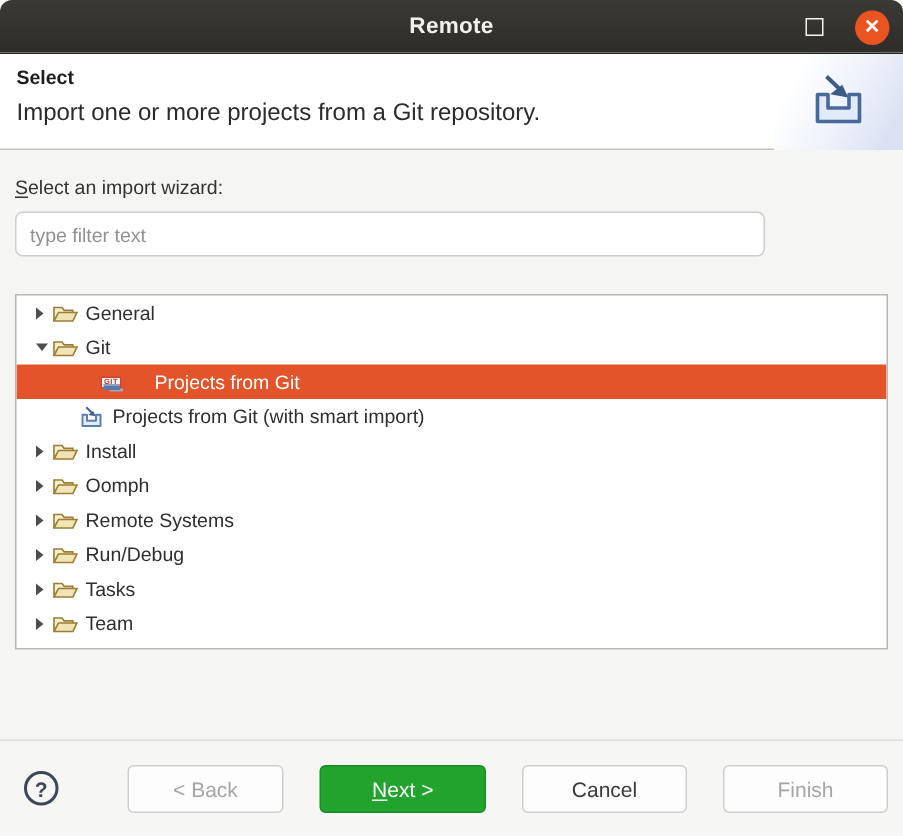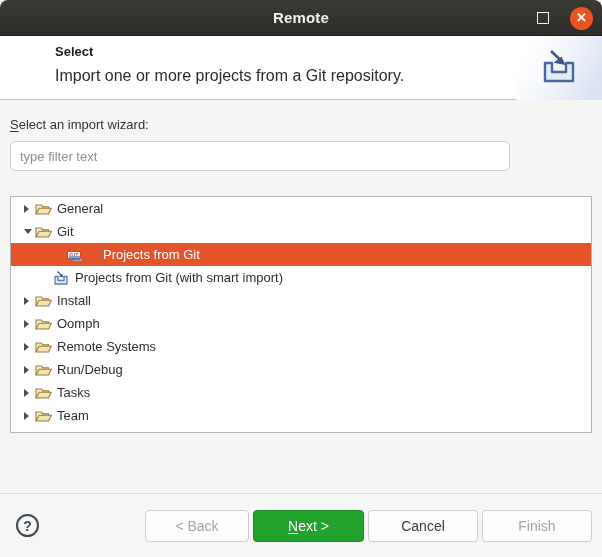--- a/index.html
+++ b/index.html
@@ -42,21 +42,20 @@
     font-weight: bold;
   }
 
   
   .banner {
     height: 64px;
     background: #ffffff;
     border-bottom: 1px solid #c2c2c2;
     display: flex;
     position: relative;
-    padding-left: 44px;
   }
   .banner-text { padding: 8px 0 0 11px; flex: 1; }
   .banner-title { font-size: 13px; font-weight: bold; color: #1d1d1d; }
   .banner-desc  { font-size: 16px; color: #2b2b2b; margin-top: 8px; }
   .banner-art {
     width: 86px; height: 64px;
     background: linear-gradient(118deg, #ffffff 18%, #eef2fa 55%, #d9e1f2 90%);
     display: flex; align-items: center; justify-content: center;
   }
 
@@ -130,21 +129,21 @@
     display: flex; align-items: center;
   }
   .help-btn {
     width: 23px; height: 23px; margin-left: 16px;
     border: 2px solid #3e4756; border-radius: 50%;
     color: #3e4756; font-size: 14px; font-weight: bold;
     display: flex; align-items: center; justify-content: center;
   }
   .footer-buttons {
     margin-left: auto; margin-right: 10px;
-    display: flex; gap: 4px;
+    display: flex; gap: 24px;
   }
   .btn {
     height: 32px; border-radius: 4px;
     border: 1px solid #cecece; background: #fdfdfd;
     font-family: "Liberation Sans", sans-serif;
     font-size: 14px; color: #3a3a3a;
     display: inline-flex; align-items: center; justify-content: center;
   }
   .btn.disabled { color: #a5a5a5; }
   .btn-back { width: 104px; }

